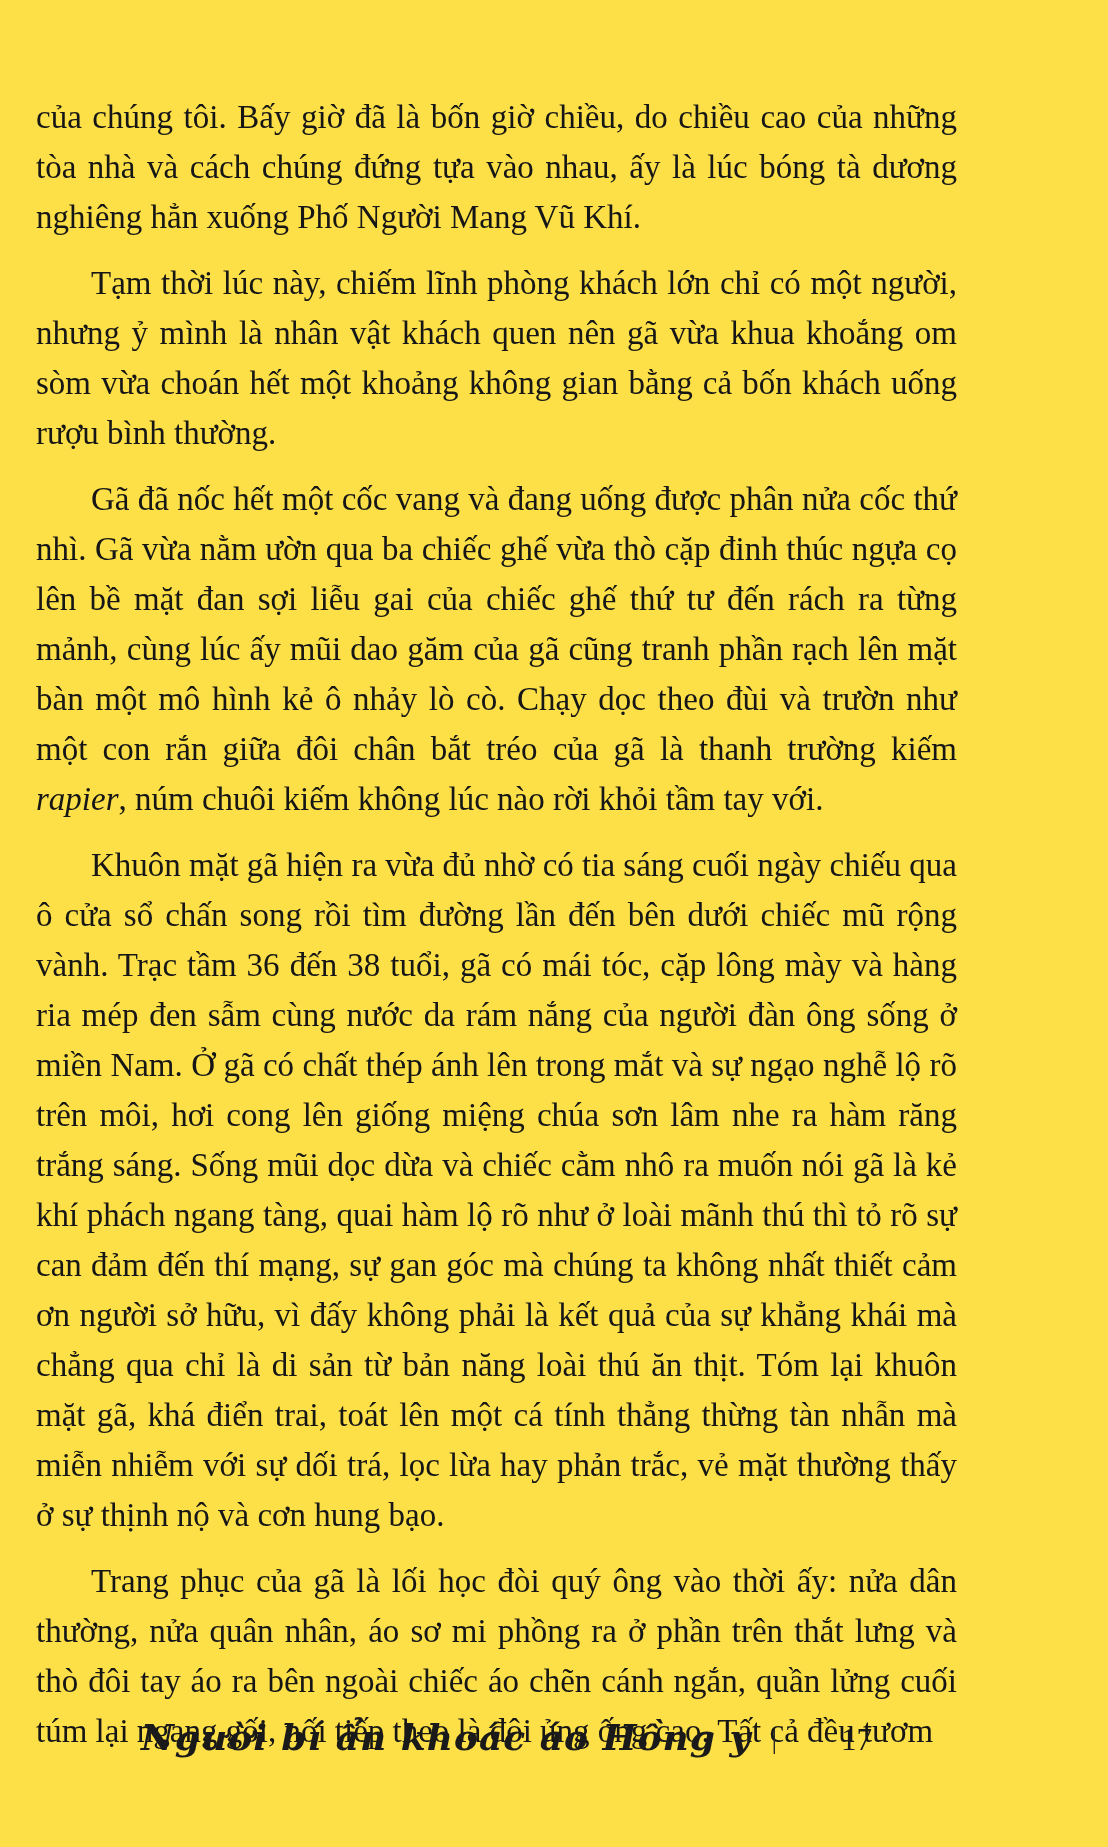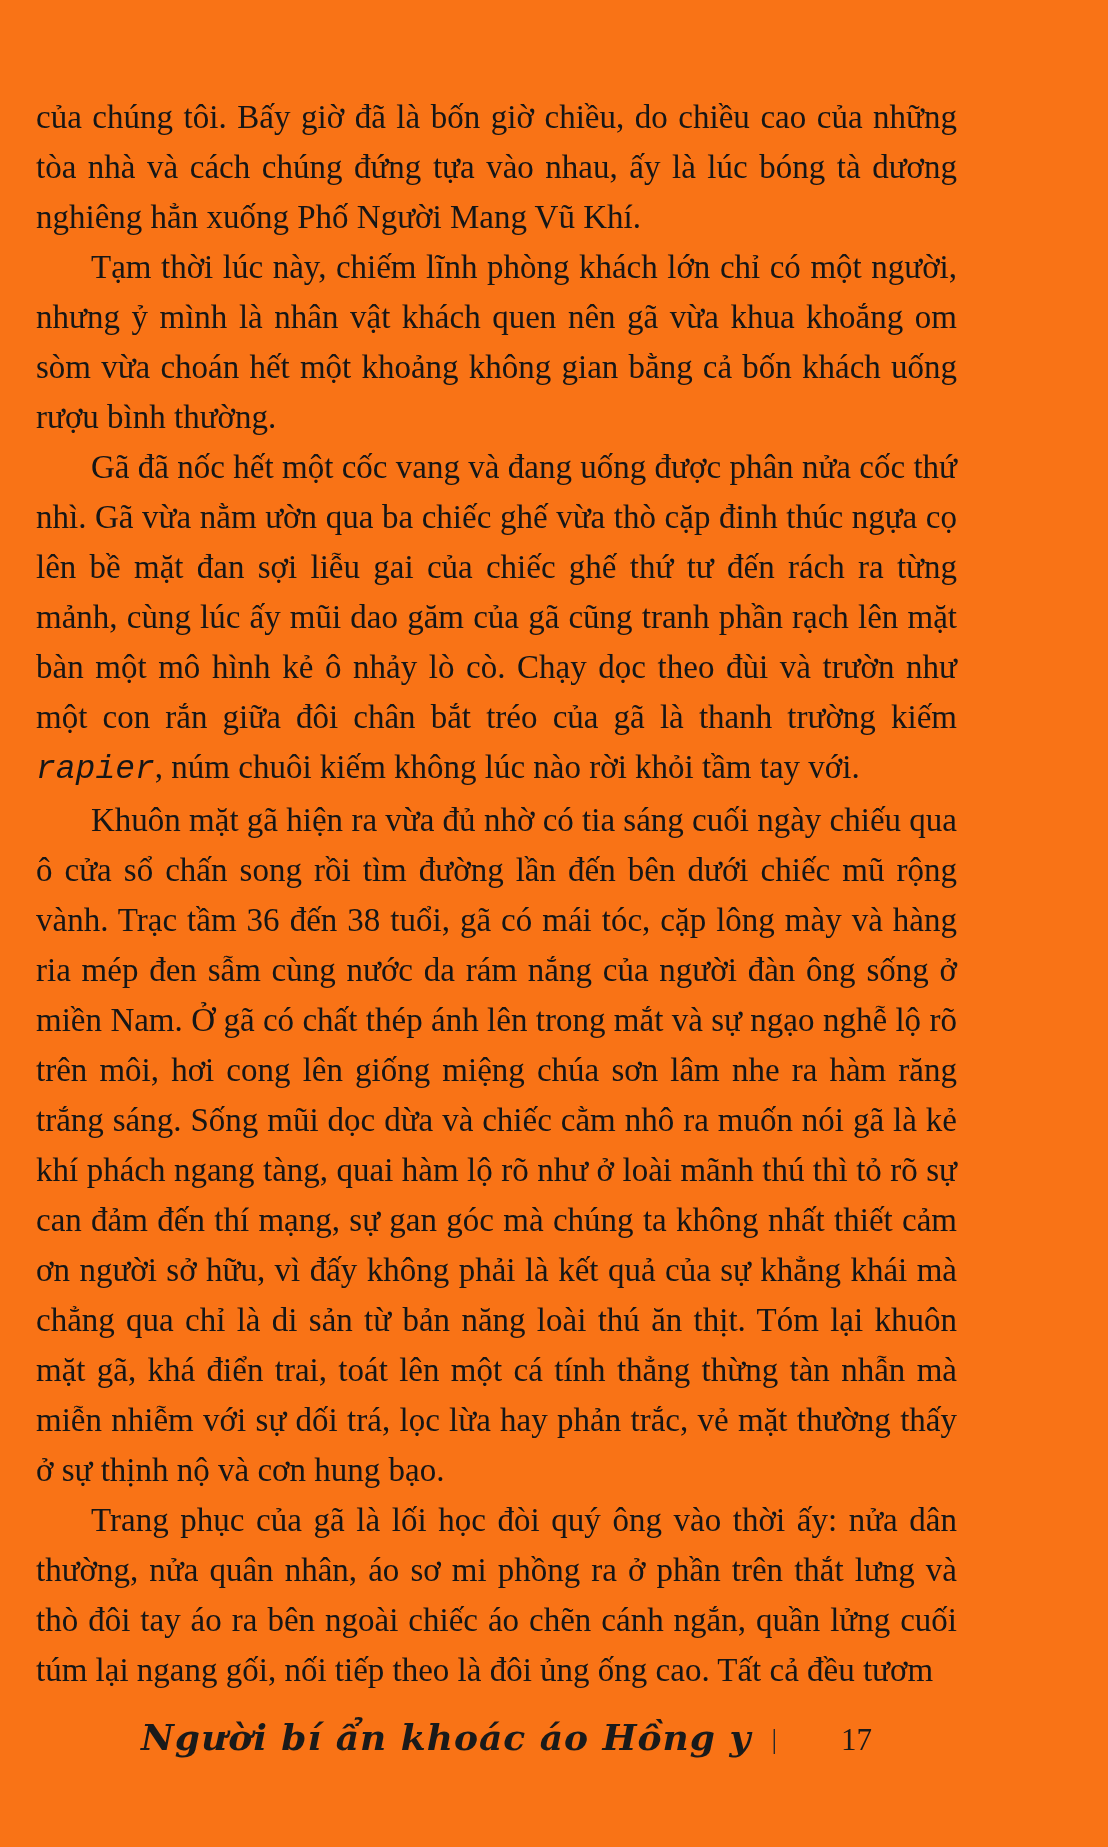--- a/index.html
+++ b/index.html
@@ -4,45 +4,45 @@
 <style>
   html, body {
     margin: 0;
     padding: 0;
     background: #ffffff;
   }
   .page {
     position: relative;
     width: 1108px;
     height: 1847px;
-    background: #f97316;
+    background: #fde047;
     font-family: "Liberation Serif", "DejaVu Serif", serif;
     color: #161616;
     overflow: hidden;
   }
   .body-text {
     position: absolute;
     left: 36px;
     top: 92px;
     width: 921px;
     font-size: 33px;
     line-height: 50px;
     text-align: justify;
     text-justify: inter-word;
   }
   .body-text p {
     margin: 0;
     padding: 0;
   }
   .body-text p.indented {
     text-indent: 55px;
+    margin-top: 16px;
   }
   .italic-term {
     font-style: italic;
-    font-family: Liberation Mono, monospace;
   }
   .page-footer {
     position: absolute;
     top: 1716px;
     right: 236px;
     display: flex;
     align-items: baseline;
     gap: 20px;
     white-space: nowrap;
   }

